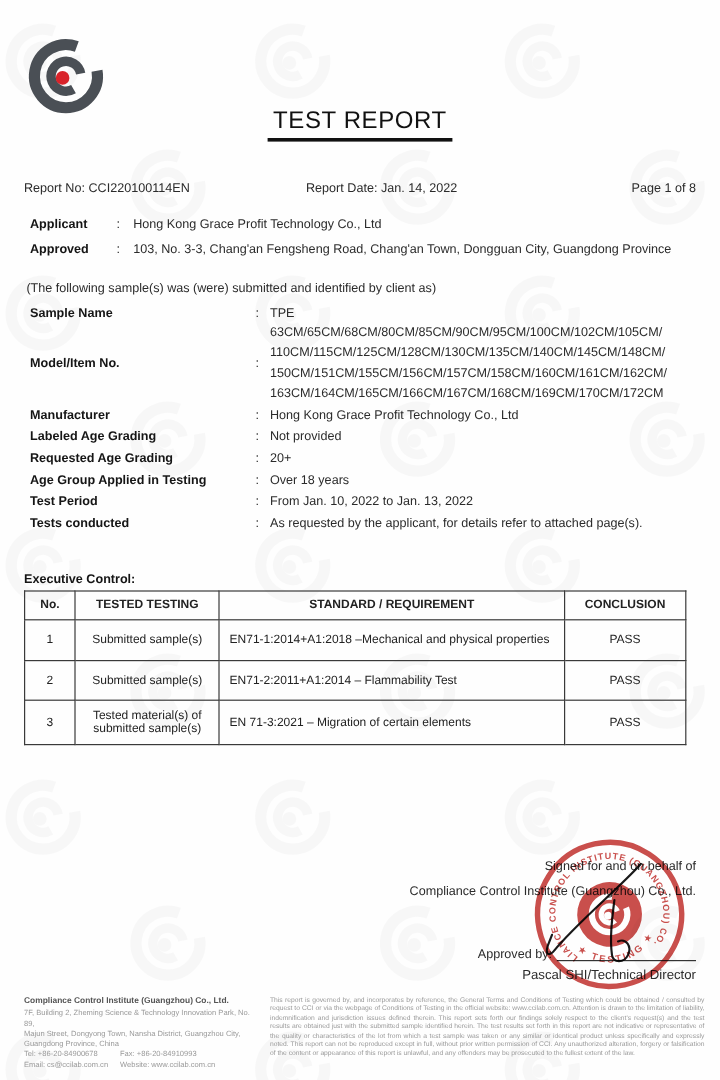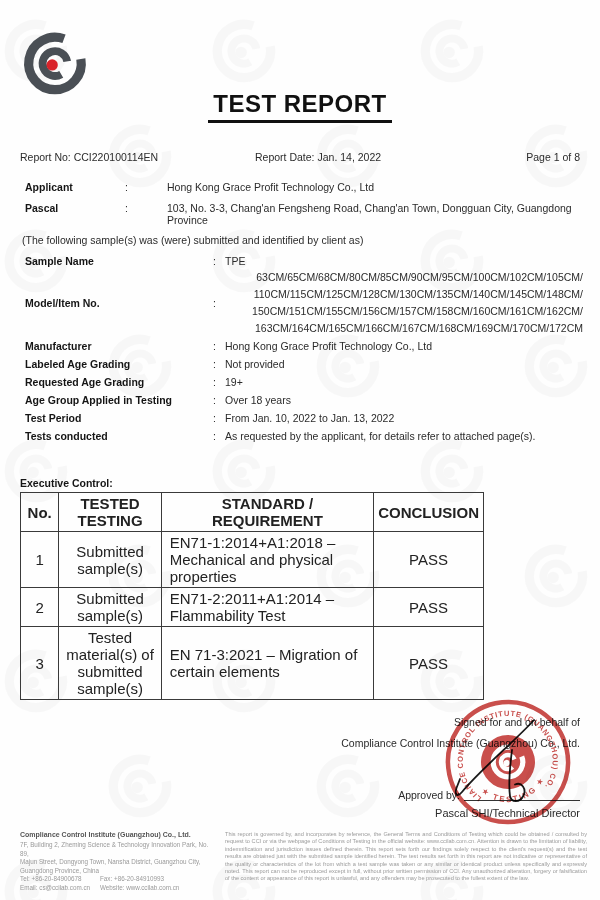--- a/index.html
+++ b/index.html
@@ -11,45 +11,45 @@
   #document{
     position:relative;width:600px;height:900px;
     background:#fefefe;overflow:hidden;color:#2b2b2b;
   }
   
   .wm{position:absolute;width:72px;height:72px;color:#555;opacity:.035;z-index:0;pointer-events:none;}
   
   #logo{position:absolute;left:18px;top:28px;width:74px;height:71px;z-index:1;}
   #title-wrap{position:absolute;left:0;top:90px;width:600px;text-align:center;z-index:1;}
   #title{
-    display:inline-block;font-size:24px;font-weight:bold;color:#111;
+    display:inline-block;font-size:20px;font-weight:normal;color:#111;
     letter-spacing:.5px;border-bottom:3px solid #111;padding:0 5px 2px 5px;
   }
   .meta-row{position:absolute;top:151px;left:0;width:600px;font-size:10.5px;z-index:1;}
   .meta-left{position:absolute;left:20px;}
   .meta-center{position:absolute;left:255px;text-align:right;}
   .meta-right{position:absolute;right:20px;}
   
-  .kv{position:absolute;left:25px;width:560px;font-size:10.5px;z-index:1;gap:28px;}
+  .kv{position:absolute;left:25px;width:560px;font-size:10.5px;z-index:1;}
   .kv .lbl{font-weight:bold;color:#151515;}
   .row-applicant{top:181px;}
   .row-address{top:202px;}
   .kv2{display:grid;grid-template-columns:72px 14px 1fr;}
   #note{position:absolute;left:22px;top:234px;font-size:10.5px;z-index:1;}
   
   #specs{position:absolute;left:25px;top:252px;width:558px;font-size:10.5px;z-index:1;}
   .spec-row{display:grid;grid-template-columns:188px 12px 1fr;min-height:18px;align-items:center;}
   .spec-row .lbl{font-weight:bold;color:#151515;}
   .spec-row.h17{min-height:17px;}
-  .model-lines div{line-height:17px;text-align:right;}
+  .model-lines div{line-height:17px;}
   
   #exec-heading{position:absolute;left:20px;top:477px;font-size:10.5px;font-weight:bold;color:#151515;z-index:1;}
   #summary-table{
-    position:absolute;left:20px;top:492px;width:464px;z-index:1;
-    border-collapse:collapse;font-size:15px;color:#222;
+    position:absolute;left:20px;top:492px;width:552px;z-index:1;
+    border-collapse:collapse;font-size:10px;color:#222;
   }
   #summary-table th,#summary-table td{border:1px solid #3a3a3a;padding:2px 4px;}
   #summary-table th{font-weight:bold;height:19px;}
   #summary-table td{text-align:center;}
   #summary-table td.std{text-align:left;padding-left:8px;}
   .trow1 td{height:29px;} .trow2 td{height:28px;} .trow3 td{height:32px;}
   .col-no{width:35px;} .col-sample{width:118px;} .col-std{width:300px;text-align:center;} .col-conc{width:95px;}
   
   .sig-line{position:absolute;right:20px;text-align:right;font-size:10.5px;z-index:1;}
   #signed-for{top:716px;}
@@ -208,21 +208,21 @@
     <span class="meta-center">Report Date: Jan. 14, 2022</span>
     <span class="meta-right">Page 1 of 8</span>
   </div>
 
   <div class="kv row-applicant kv2">
     <span class="lbl">Applicant</span>
     <span>:</span>
     <span>Hong Kong Grace Profit Technology Co., Ltd</span>
   </div>
   <div class="kv row-address kv2">
-    <span class="lbl">Pascal</span>
+    <span class="lbl">Approved</span>
     <span>:</span>
     <span>103, No. 3-3, Chang'an Fengsheng Road, Chang'an Town, Dongguan City, Guangdong Province</span>
   </div>
 
   <div id="note">(The following sample(s) was (were) submitted and identified by client as)</div>
 
   <div id="specs">
     <div class="spec-row h17">
       <span class="lbl">Sample Name</span>
       <span>:</span>
@@ -244,21 +244,21 @@
       <span>Hong Kong Grace Profit Technology Co., Ltd</span>
     </div>
     <div class="spec-row">
       <span class="lbl">Labeled Age Grading</span>
       <span>:</span>
       <span>Not provided</span>
     </div>
     <div class="spec-row">
       <span class="lbl">Requested Age Grading</span>
       <span>:</span>
-      <span>19+</span>
+      <span>20+</span>
     </div>
     <div class="spec-row">
       <span class="lbl">Age Group Applied in Testing</span>
       <span>:</span>
       <span>Over 18 years</span>
     </div>
     <div class="spec-row">
       <span class="lbl">Test Period</span>
       <span>:</span>
       <span>From Jan. 10, 2022 to Jan. 13, 2022</span>

